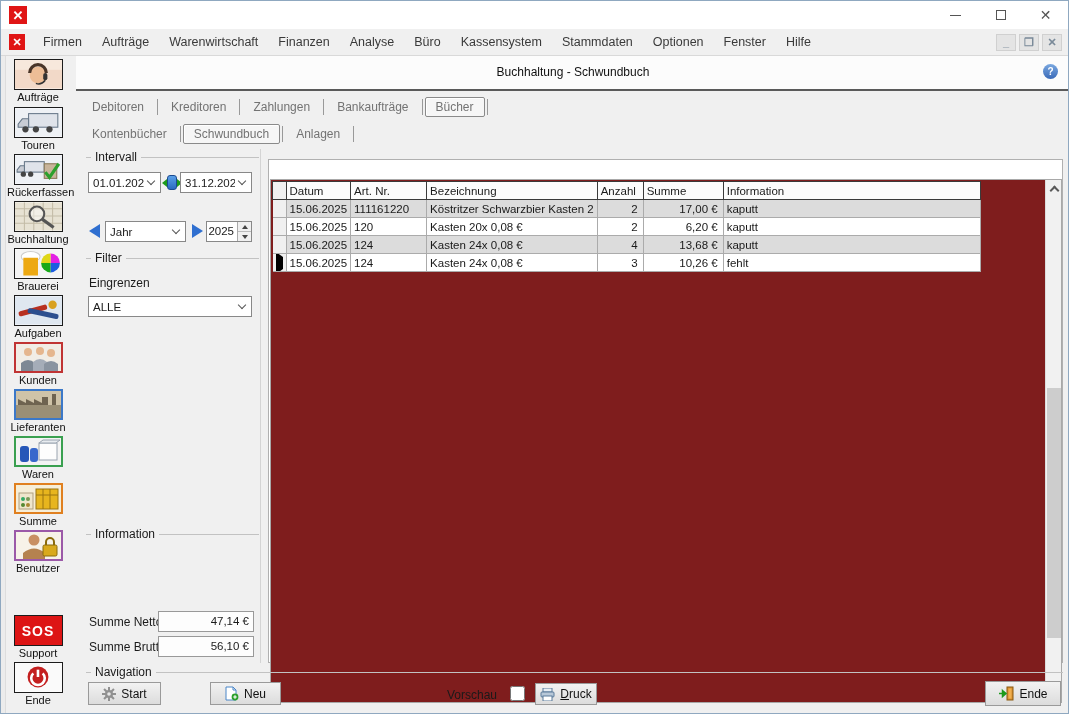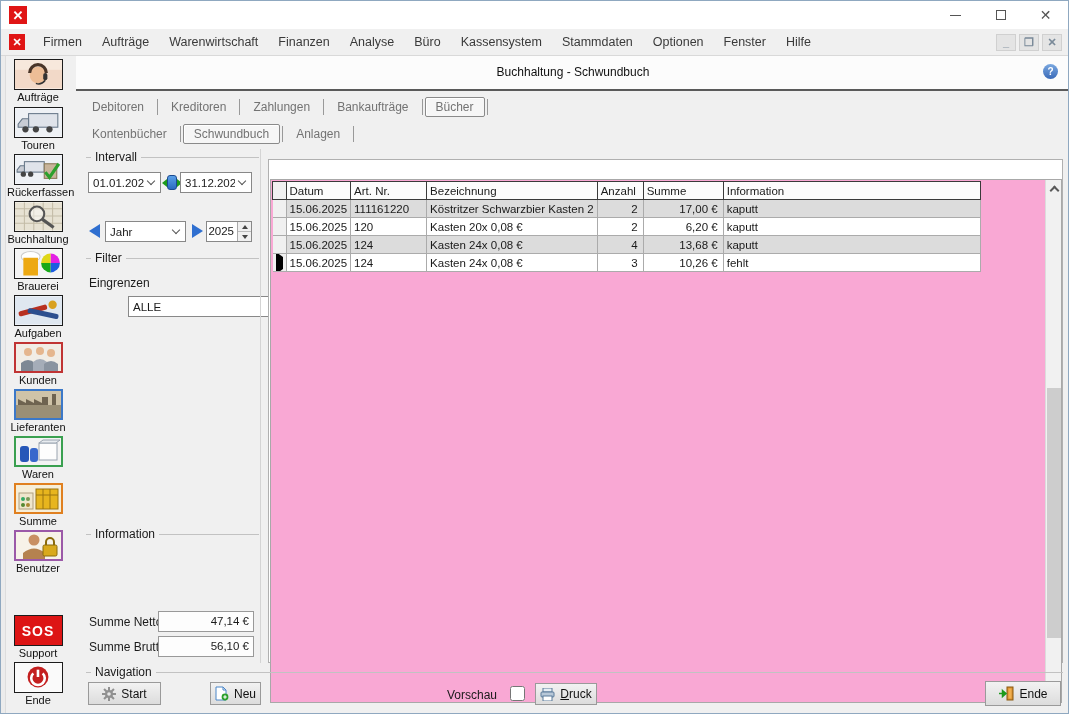--- a/index.html
+++ b/index.html
@@ -77,21 +77,21 @@
   .spin-b { flex:1; background:#f0f0f0; border-bottom:1px solid #bbb; display:flex; align-items:center; justify-content:center; }
   .spin-b:last-child { border-bottom:none; }
   .tri-up { width:0;height:0;border-left:3px solid transparent;border-right:3px solid transparent;border-bottom:4px solid #444; }
   .tri-dn { width:0;height:0;border-left:3px solid transparent;border-right:3px solid transparent;border-top:4px solid #444; }
   .label { position:absolute; font-size:12px; color:#1a1a1a; white-space:nowrap; }
   .sumfield { position:absolute; background:#fdfdfd; border:1px solid #999; font-size:11.5px;
     text-align:right; padding:3px 4px 0 0; }
   
   .tbl-container { position:absolute; left:267px; top:158px; width:795px; height:504px; background:#fff; border:1px solid #b0b0b0; }
   .tbl-count { position:absolute; top:3px; left:0; width:100%; text-align:center; font-weight:bold; font-size:12px; }
-  .grid-region { position:absolute; left:1px; top:19px; width:792px; height:524px; border:1px solid #a8a8a8; background:#f9a8d4; }
+  .grid-region { position:absolute; left:1px; top:19px; width:792px; height:524px; border:1px solid #a8a8a8; background:#7f1d1d; }
   table.grid { border-collapse:collapse; table-layout:fixed; margin:1px 0 0 1px; }
   table.grid th, table.grid td { font-weight:normal; font-size:11.5px; text-align:left; padding:2px 3px 1px 3px;
     height:18px; overflow:hidden; white-space:nowrap; }
   table.grid th { background:#fcfcfc; border:1px solid #3a3a3a; }
   table.grid td { border-right:1px solid #ababab; border-bottom:1px solid #ababab; }
   tr.row-gray td { background:#dcdcdc; }
   tr.row-white td { background:#ffffff; }
   td.selcell, th.selcell { background:#f0f0f0 !important; border-right:1px solid #3a3a3a; padding:0; }
   .num { text-align:right !important; padding-right:5px !important; }
   .rowmark { width:0; height:0; border-top:5px solid transparent; border-bottom:5px solid transparent;
@@ -384,21 +384,21 @@
     <span class="spin-b">
         <span class="tri-dn"></span>
       </span>
   </span>
 </div>
 
 <div class="ghead" style="left:85px; top:250px; width:173px;text-align:center;">
     <span>Filter</span>
   </div>
 <div class="label" style="left:88px; top:275px;">Eingrenzen</div>
-<div class="combo" style="left:87px; top:295px; width:164px; height:21px;margin-left:40px;">
+<div class="combo" style="left:87px; top:295px; width:164px; height:21px;">
   <span class="cval">ALLE</span>
   <span class="chev"></span>
 </div>
 
 <div class="ghead" style="left:85px; top:526px; width:173px;">
     <span>Information</span>
   </div>
 <div class="label" style="left:88px; top:614px;">Summe Netto</div>
 <div class="sumfield" style="left:157px; top:610px; width:96px; height:21px;">47,14 €</div>
 <div class="label" style="left:88px; top:639px;">Summe Brutto</div>
@@ -489,21 +489,21 @@
         <rect x="0" y="6" width="14" height="2"></rect>
         <rect x="6" y="0" width="2" height="14" transform="rotate(45 7 7)"></rect>
         <rect x="6" y="0" width="2" height="14" transform="rotate(-45 7 7)"></rect>
         <circle cx="7" cy="7" r="4"></circle>
       </g>
       <circle cx="7" cy="7" r="1.8" fill="#e6e6e6"></circle>
     </svg>
   <span>Start</span>
 </div>
 
-<div class="btn" style="left:209px; top:681px; width:51px; height:23px;">
+<div class="btn" style="left:209px; top:681px; width:71px; height:23px;">
   <svg width="14" height="15" viewBox="0 0 14 15">
       <path d="M1 1 h7 l3 3 v10 h-10 z" fill="#fff" stroke="#4a86c8"></path>
       <path d="M8 1 v3 h3" fill="none" stroke="#4a86c8"></path>
       <circle cx="10" cy="11" r="3.4" fill="#2ca02c"></circle>
       <path d="M10 9.2 v3.6 M8.2 11 h3.6" stroke="#fff" stroke-width="1.2"></path>
     </svg>
   <span>Neu</span>
 </div>
 
 <div class="label" style="left:446px; top:687px;">Vorschau</div>

